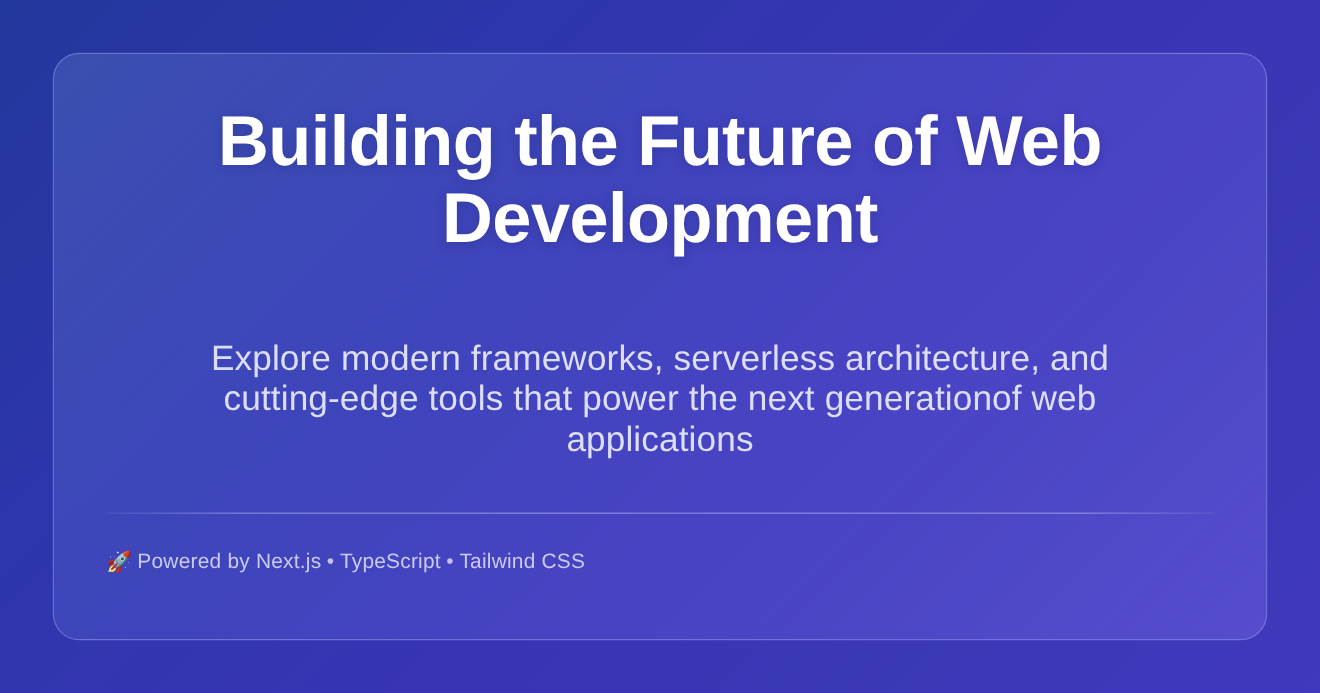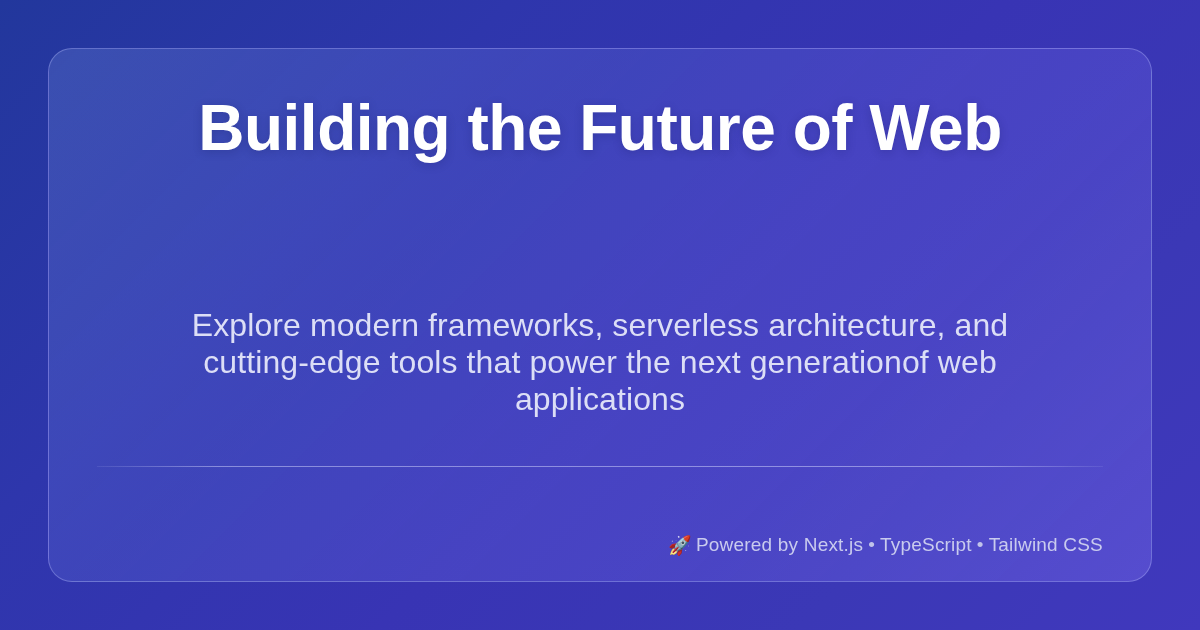--- a/index.html
+++ b/index.html
@@ -89,25 +89,25 @@
       rgba(205, 208, 250, 0.52) 12%,
       rgba(205, 208, 250, 0.55) 88%,
       rgba(205, 208, 250, 0.10) 100%);
   }
 
   
   .footer {
     position: absolute;
     left: 48px;
     right: 48px;
-    top: 476px;  
-    text-align: right;
+    top: 452px;  
+    text-align: left;
     color: #c9cbee;
     font-size: 19px;
-    line-height: 39px;
+    line-height: 20px;
     font-weight: 400;
     letter-spacing: 0.2px;
     white-space: nowrap;
   }
 
   .footer .rocket {
     font-size: 19px;
     margin-right: 4px;
     vertical-align: -1px;
   }
@@ -118,20 +118,21 @@
   }
 </style>
 </head>
 <body>
 
 <div class="og-card">
   <div class="card-inner">
 
     <h1 class="title">
       <span>Building the Future of Web</span><br>
+      <span>Development</span>
     </h1>
 
     <p class="subtitle">
       <span>Explore modern frameworks, serverless architecture, and cutting-edge</span>
       <span>tools that power the next generationof web applications</span>
     </p>
 
     <div class="divider"></div>
 
     <div class="footer">

